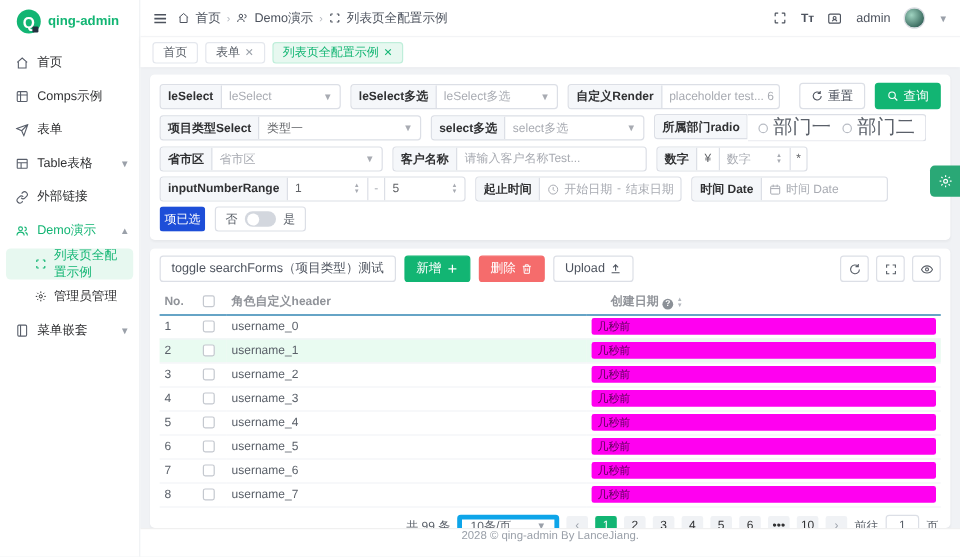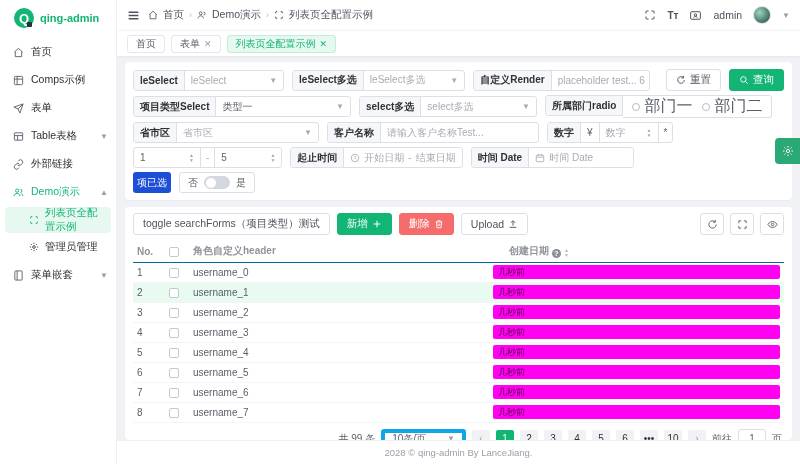--- a/index.html
+++ b/index.html
@@ -92,21 +92,21 @@
   .sort { display:inline-flex; flex-direction:column; font-size:5px; line-height:5px; color:#b4b8bf; }
 
   .pagination { display:flex; align-items:center; justify-content:flex-end; gap:6px; padding:6px 2px 4px 0; font-size:10px; color:#5a6069; }
   .psize { display:flex; align-items:center; gap:21px; height:20px; padding:0 7px; border:4px solid #0ea5e9; border-radius:3px; color:#5a6069; }
   .pbtn { min-width:18px; height:18px; padding:0 3px; display:inline-flex; align-items:center; justify-content:center;
     background:#f0f2f5; border-radius:2px; color:#303133; cursor:pointer; }
   .pbtn.arrow { color:#9aa0a9; }
   .pbtn.active { background:#12b573; color:#fff; }
   .goto-input { width:28px; height:20px; border:1px solid #dcdfe6; border-radius:3px; display:flex; align-items:center; justify-content:center; color:#5a6069; }
 
-  .footer { height:24px; background:#fff; display:flex; align-items:center; justify-content:center;
+  .footer { height:24px; background:#fff; display:flex; justify-content:center;
     font-size:9.5px; color:#9aa0a9; border-top:1px solid #f0f0f0; }
 
   .float-gear { position:absolute; right:0; top:82px; width:25px; height:26px; background:#2aa876;
     border-radius:4px 0 0 4px; display:flex; align-items:center; justify-content:center; color:#fff; cursor:pointer; }
 
   .ic { display:inline-flex; flex-shrink:0; }
   .ic svg { display:block; }
 </style>
 </head>
 <body>
@@ -381,20 +381,21 @@
                   <span>▲</span>
                   <span>▼</span>
                 </span>
               </span>
             <span class="mini-box">*</span>
           </div>
         </div>
 
         <div class="f-row">
           <div class="ig">
+            <span class="ig-label">inputNumberRange</span>
             <span class="ig-ctl value" style="width:66px">
                 <span>1</span>
                 <span class="stepper">
                   <span>▲</span>
                   <span>▼</span>
                 </span>
               </span>
             <span class="mini-box" style="border-right:1px solid #dcdfe6;color:#a8abb2">-</span>
             <span class="ig-ctl value" style="width:66px">
                 <span>5</span>

